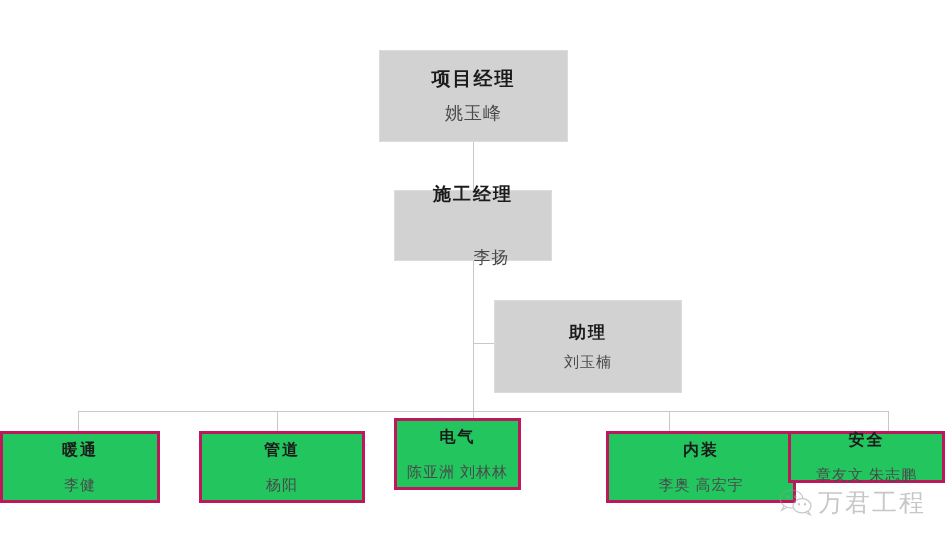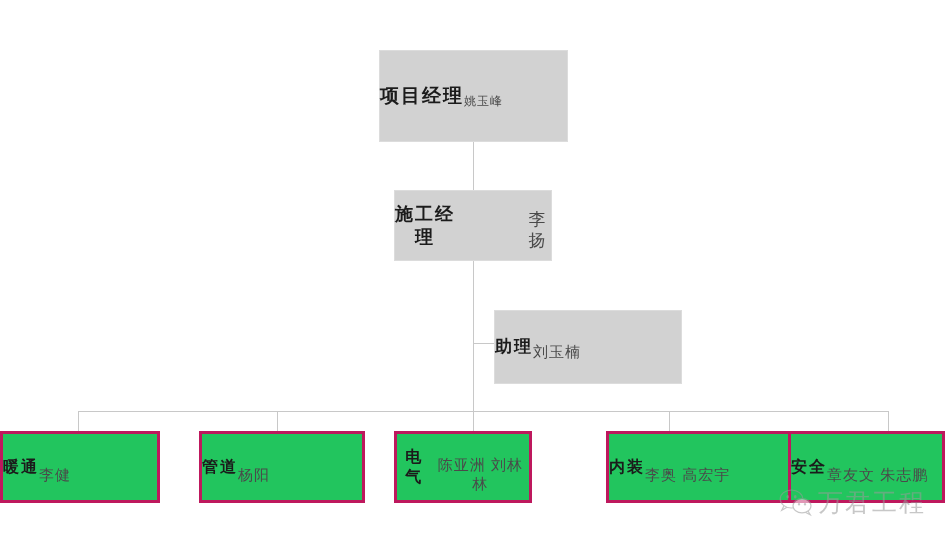--- a/index.html
+++ b/index.html
@@ -26,42 +26,43 @@
   .vline { width: 1px; }
   .hline { height: 1px; }
 
   
   .node {
     position: absolute;
     box-sizing: border-box;
     background: #d2d2d2;
     border: 1px solid #dcdcdc;
     display: flex;
-    flex-direction: row;
+    flex-direction: column;
     align-items: center;
+    justify-content: center;
     text-align: center;
     line-height: 1.25;
   }
   .node.light {
     background: #22c55e;
     border: 3px solid #be185d;
   }
   .node .title {
     font-weight: bold;
     color: #1b1b1b;
     letter-spacing: 2px;
   }
   .node .person {
     color: #4a4a4a;
     letter-spacing: 1px;
   }
 
   
   .lvl1 .title { font-size: 19px; }
-  .lvl1 .person { font-size: 12px; margin-top: 11px; }
+  .lvl1 .person { font-size: 18px; margin-top: 11px; }
 
   .lvl2 .title { font-size: 18px; }
   .lvl2 .person { font-size: 17px; margin-top: 9px; margin-left: 37px; }
 
   .lvl3 .title { font-size: 17px; }
   .lvl3 .person { font-size: 15px; margin-top: 10px; }
 
   .lvl4 .title { font-size: 16px; }
   .lvl4 .person { font-size: 15px; margin-top: 16px; }
 
@@ -113,46 +114,46 @@
   <div class="node lvl1" style="left:379px; top:50px; width:189px; height:92px;">
     <div class="title">项目经理</div>
     <div class="person">姚玉峰</div>
   </div>
 
   <div class="node lvl2" style="left:394px; top:190px; width:158px; height:71px;gap:32px;">
     <div class="title">施工经理</div>
     <div class="person">李扬</div>
   </div>
 
-  <div class="node lvl3" style="left:494px; top:310px; width:188px; height:74px;">
+  <div class="node lvl3" style="left:494px; top:300px; width:188px; height:93px;">
     <div class="title">助理</div>
     <div class="person">刘玉楠</div>
   </div>
 
   <div class="node lvl4 light" style="left:0px; top:431px; width:160px; height:72px;">
     <div class="title">暖通</div>
     <div class="person">李健</div>
   </div>
 
   <div class="node lvl4 light" style="left:199px; top:431px; width:166px; height:72px;">
     <div class="title">管道</div>
     <div class="person">杨阳</div>
   </div>
 
-  <div class="node lvl4 light" style="left:394px; top:431px; width:138px; height:72px;">
+  <div class="node lvl4 light" style="left:394px; top:418px; width:127px; height:72px;">
     <div class="title">电气</div>
     <div class="person">陈亚洲 刘林林</div>
   </div>
 
   <div class="node lvl4 light" style="left:606px; top:431px; width:190px; height:72px;">
     <div class="title">内装</div>
     <div class="person">李奥 高宏宇</div>
   </div>
 
-  <div class="node lvl4 light" style="left:788px; top:431px; width:157px; height:72px;">
+  <div class="node lvl4 light" style="left:788px; top:431px; width:157px; height:52px;">
     <div class="title">安全</div>
     <div class="person">章友文 朱志鹏</div>
   </div>
 
   <div id="watermark">
     <svg class="wm-logo" viewBox="0 0 48 40">
       <ellipse cx="18" cy="16" rx="15" ry="12" fill="none" stroke="#9a9a9a" stroke-width="1.6"></ellipse>
       <path d="M8 25 L5 31 L12 27" fill="none" stroke="#9a9a9a" stroke-width="1.6"></path>
       <ellipse cx="13" cy="13" rx="1.8" ry="2.2" fill="#9a9a9a"></ellipse>
       <ellipse cx="23" cy="13" rx="1.8" ry="2.2" fill="#9a9a9a"></ellipse>

